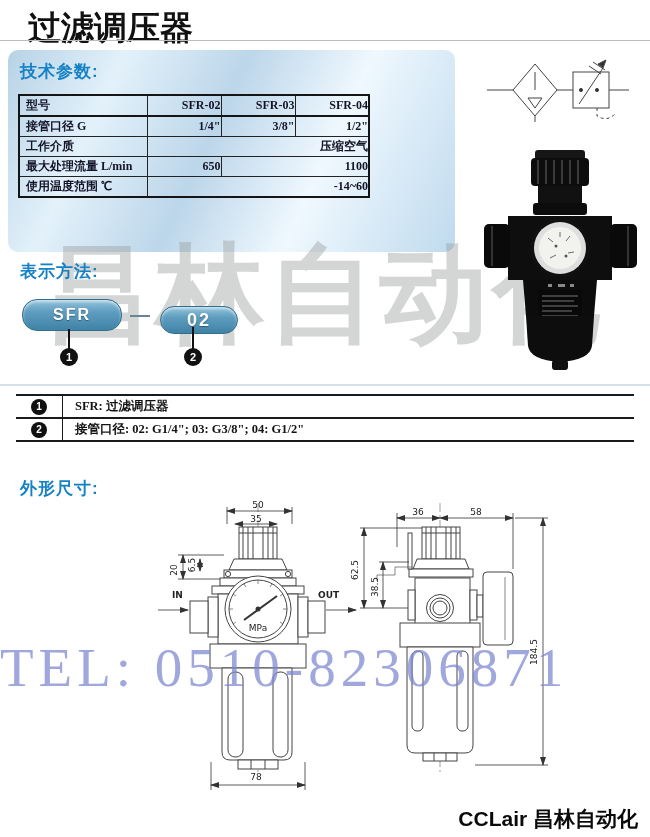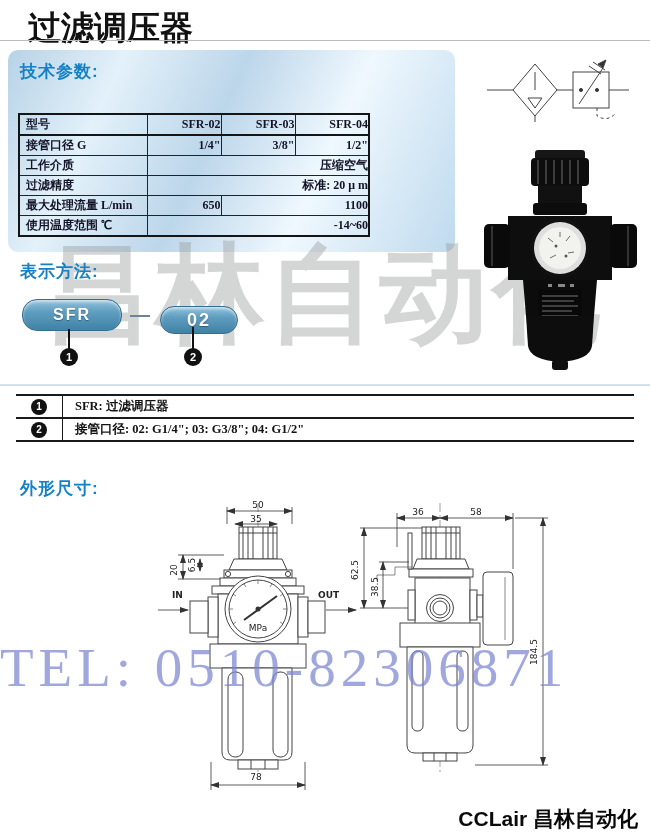--- a/index.html
+++ b/index.html
@@ -29,21 +29,21 @@
   #panel{left:8px;top:50px;width:447px;height:202px;border-radius:10px;z-index:1;
          background:linear-gradient(115deg,#b7d2e6 0%,#e3f1fa 22%,#bcd6ea 45%,#eff8fe 68%,#bfdaee 100%);}
 
   .sec-head{font-weight:bold;font-size:17px;color:#1581c5;z-index:3;letter-spacing:1px;}
   #sec-tech{left:20px;top:60px;}
   #sec-desig{left:20px;top:260px;}
   #sec-dims{left:20px;top:477px;}
 
   
   #spec{left:18px;top:94px;z-index:3;border-collapse:collapse;table-layout:fixed;
-        width:350px;font-family:"Liberation Serif",serif;font-size:12px;font-weight:bold;color:#141428;margin-top:19px;}
+        width:350px;font-family:"Liberation Serif",serif;font-size:12px;font-weight:bold;color:#141428;}
   #spec{border:2px solid #151515;}
   #spec td{border:1.2px solid #232323;height:19px;padding:0;text-align:right;overflow:hidden;white-space:nowrap;}
   #spec td.lbl{text-align:left;padding-left:6px;}
   #spec tr.hd td{border-bottom:2px solid #151515;}
 
   
   .pill{z-index:3;border-radius:15px;color:#fff;font-weight:bold;text-align:center;
         background:linear-gradient(#93c3dc 0%,#5f9dbf 40%,#3f82a6 100%);
         border:1px solid #326e8e;box-shadow:inset 0 2px 3px rgba(255,255,255,.55);
         text-shadow:0 1px 1px rgba(0,0,0,.35);letter-spacing:2px;}
@@ -112,24 +112,20 @@
     </tr>
     <tr>
       <td class="lbl">接管口径 G</td>
       <td>1/4"</td>
       <td>3/8"</td>
       <td>1/2"</td>
     </tr>
     <tr>
       <td class="lbl">工作介质</td>
       <td colspan="3">压缩空气</td>
-    </tr>
-    <tr>
-      <td class="lbl">过滤精度</td>
-      <td colspan="3">标准: 20 μ m</td>
     </tr>
     <tr>
       <td class="lbl">最大处理流量 L/min</td>
       <td>650</td>
       <td colspan="2">1100</td>
     </tr>
     <tr>
       <td class="lbl">使用温度范围 ℃</td>
       <td colspan="3">-14~60</td>
     </tr>

